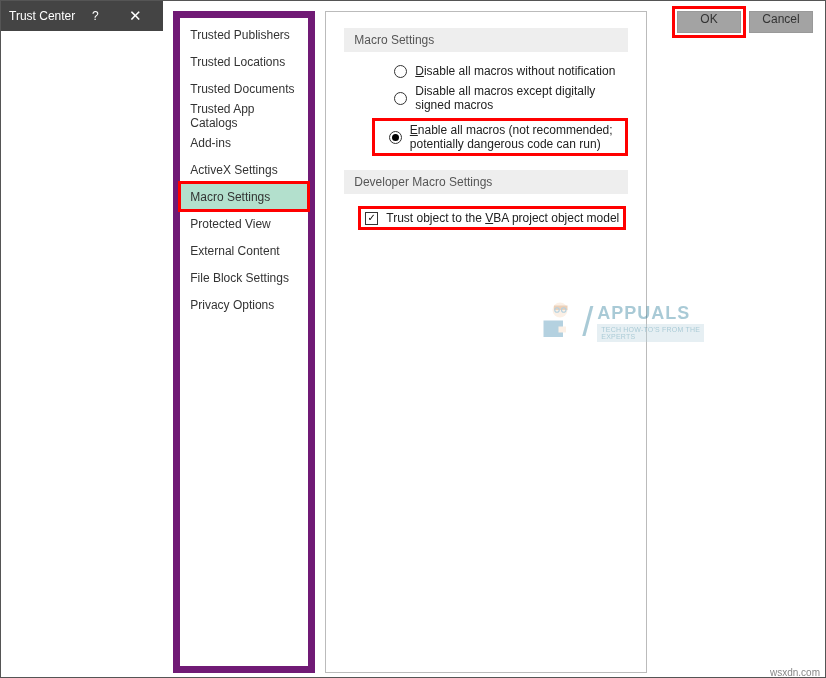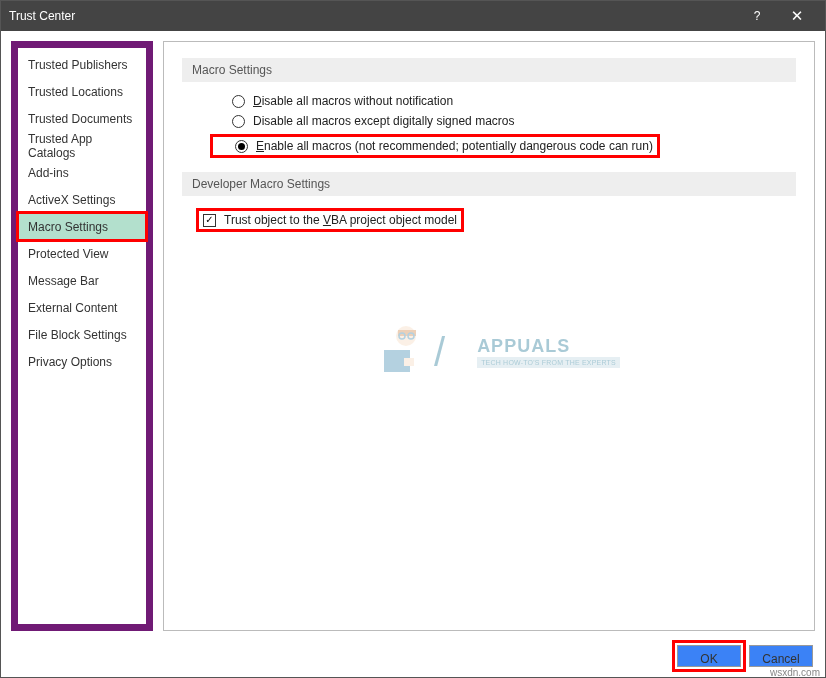--- a/index.html
+++ b/index.html
@@ -1,19 +1,19 @@
 <!DOCTYPE html>
 <html><head>
 <meta charset="utf-8">
 <style>
   * { box-sizing: border-box; font-family: "Segoe UI", Tahoma, sans-serif; font-size: 12px; }
   html, body { margin: 0; padding: 0; }
   body { width: 826px; height: 678px; background: #fff; }
 
-  .dialog { width: 826px; height: 678px; border: 1px solid #555; display: flex; flex-direction: column; }
+  .dialog { width: 826px; height: 678px; border: 1px solid #555; display: flex; flex-direction: row; }
   .titlebar { background: #444; color: #fff; height: 30px; display: flex; align-items: center; padding: 0 8px; }
   .titlebar-title { flex: 1; font-size: 12px; }
   .titlebar-btn { width: 40px; height: 30px; display: flex; align-items: center; justify-content: center; color: #fff; }
   .close-x { font-size: 15px; font-weight: 300; }
 
   .body { flex: 1; background: #fff; display: flex; padding: 10px 10px 4px 10px; }
   .sidebar { width: 142px; border: 7px solid #701a75; background: #fff; padding: 3px 0; }
   .sidebar-item { height: 27px; display: flex; align-items: center; padding: 0 10px; color: #333; cursor: default; }
   .sidebar-item.selected { background: #b3e0cd; }
   .hl-red { outline: 3px solid #ff0000; outline-offset: -1px; }
@@ -28,26 +28,26 @@
   .underl { text-decoration: underline; }
   .option-label { color: #222; }
 
   .row-highlight { border: 3px solid #ff0000; padding: 2px 4px; display: inline-flex; align-items: center; }
   .section2 { margin-top: 14px; }
   .chk-highlight-wrap { padding-left: 14px; }
 
   .watermark { position: absolute; top: 280px; left: 210px; opacity: 0.35; display: flex; align-items: center; }
   .wm-figure { width: 56px; height: 60px; }
   .wm-slash { font-size: 40px; color: #0d6a8c; font-weight: 300; margin: 0 4px; }
-  .wm-text { display: flex; flex-direction: column; margin-left: 28px; }
+  .wm-text { display: flex; flex-direction: column; }
   .wm-brand { font-size: 18px; font-weight: 600; color: #0d6a8c; letter-spacing: 1px; }
   .wm-tag { font-size: 7px; color: #0d6a8c; background: #b9d4dd; padding: 2px 4px; letter-spacing: 0.2px; }
 
   .footer { height: 42px; display: flex; justify-content: flex-end; align-items: center; padding: 0 12px; }
-  .btn { width: 64px; height: 22px; border: 1px solid #999; background: #3b82f6; display: flex; align-items: flex-end; justify-content: center; margin-left: 8px; color: #333; }
+  .btn { width: 64px; height: 22px; border: 1px solid #999; background: #a3a3a3; display: flex; align-items: flex-start; justify-content: center; margin-left: 8px; color: #333; }
   .btn-hl { outline: 3px solid #ff0000; outline-offset: 2px; }
   .attribution { position: absolute; bottom: 0; right: 6px; font-size: 10px; color: #888; }
 </style>
 </head>
 <body>
 
 <div class="dialog">
   <div class="titlebar">
     <span class="titlebar-title">Trust Center</span>
     <div class="titlebar-btn">?</div>
@@ -75,23 +75,20 @@
           <span>Add-ins</span>
         </div>
       <div class="sidebar-item">
           <span>ActiveX Settings</span>
         </div>
       <div class="sidebar-item selected hl-red">
           <span>Macro Settings</span>
         </div>
       <div class="sidebar-item">
           <span>Protected View</span>
-        </div>
-      <div class="sidebar-item">
-          <span>Message Bar</span>
         </div>
       <div class="sidebar-item">
           <span>External Content</span>
         </div>
       <div class="sidebar-item">
           <span>File Block Settings</span>
         </div>
       <div class="sidebar-item">
           <span>Privacy Options</span>
         </div>

